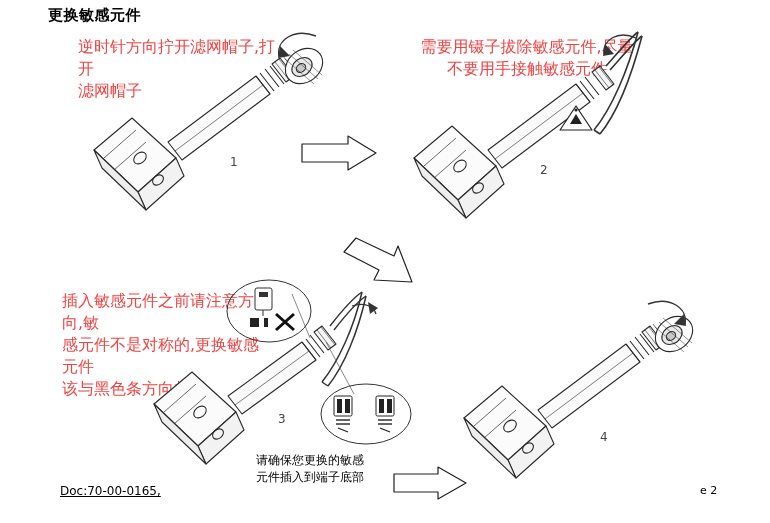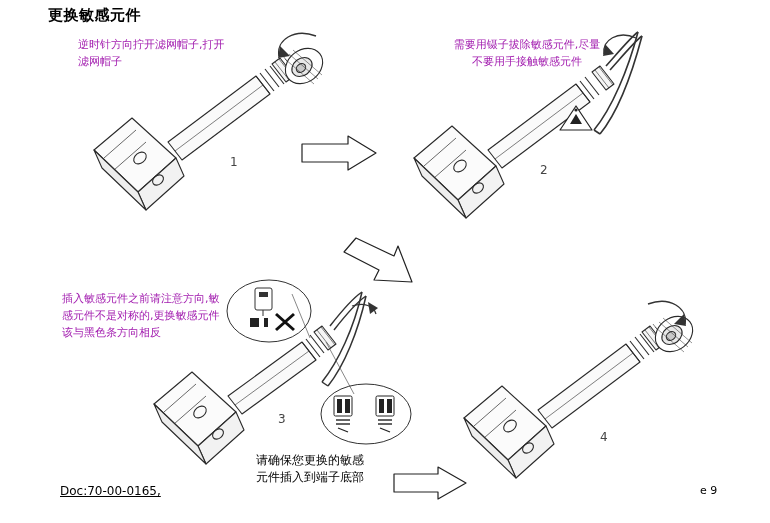--- a/index.html
+++ b/index.html
@@ -21,23 +21,23 @@
     position: absolute;
     left: 48px;
     top: 6px;
     font-size: 15px;
     font-weight: bold;
     color: #000;
     letter-spacing: 0.5px;
   }
   .step-text {
     position: absolute;
-    font-size: 11px;
-    line-height: 17px;
-    color: #a21caf;
+    font-size: 16px;
+    line-height: 22px;
+    color: #ef4444;
     white-space: pre-line;
   }
   .step-num {
     position: absolute;
     font-size: 12px;
     color: #444;
   }
   .footer-left {
     position: absolute;
     left: 60px;
@@ -264,15 +264,15 @@
       <path d="M198,4 C220,-4 238,8 235,24" stroke="#333" stroke-width="1.4"></path>
       <path d="M234,14 L236,26 L224,24 Z" fill="#333" stroke="none"></path>
     </g>
   </svg>
 
   <svg class="arrow" style="left:392px; top:466px;" width="80" height="36" viewBox="0 0 80 36">
     <path d="M2,8 L46,8 L46,1 L74,17 L46,33 L46,26 L2,26 Z" fill="#ffffff" stroke="#222" stroke-width="1.2" stroke-linejoin="round"></path>
   </svg>
 
   <div class="footer-left">Doc:70-00-0165,</div>
-  <div class="footer-right">e 9</div>
+  <div class="footer-right">e 2</div>
 
 </div>
 
 </body></html>

